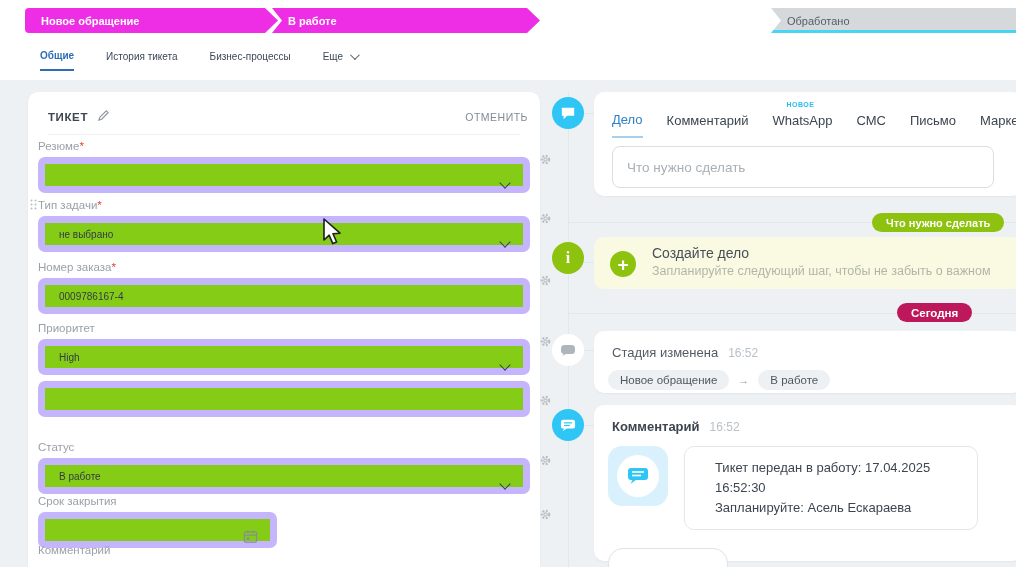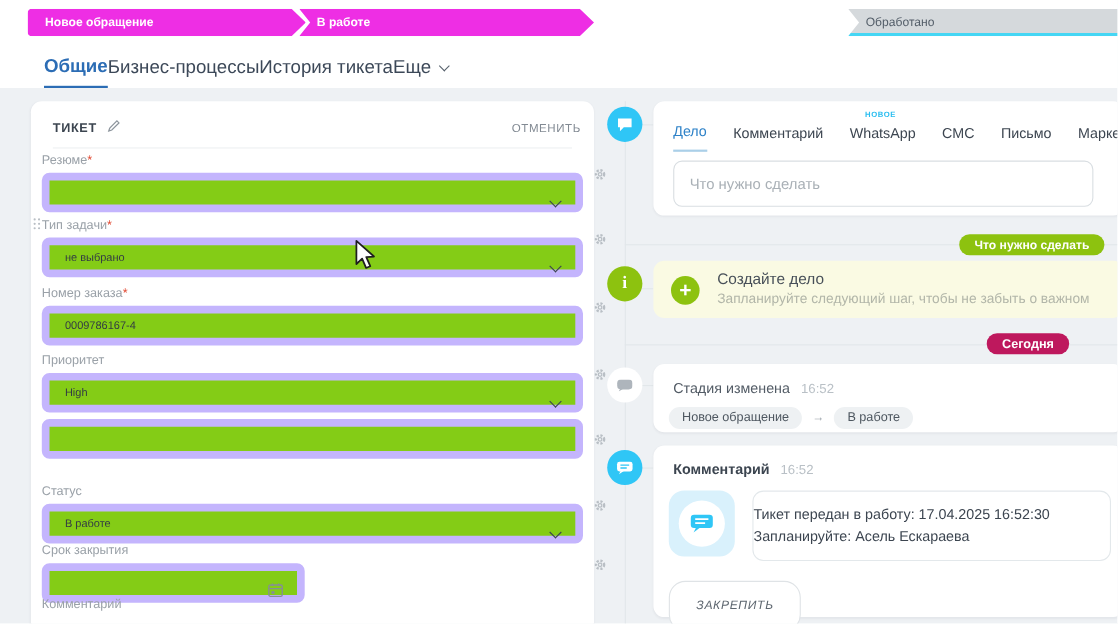--- a/index.html
+++ b/index.html
@@ -14,21 +14,21 @@
   .stage {
     position:absolute; top:0; height:25px;
     display:flex; align-items:center;
     font-size:11px; padding-left:16px;
     clip-path:polygon(0 0, calc(100% - 13px) 0, 100% 50%, calc(100% - 13px) 100%, 0 100%, 10px 50%);
   }
   .stage.first { clip-path:polygon(0 0, calc(100% - 13px) 0, 100% 50%, calc(100% - 13px) 100%, 0 100%); border-radius:4px 0 0 4px; }
   .stage.active { color:#fff; font-weight:bold; }
   .stage.pending { color:#535d68; }
   
-  .tabs { position:absolute; left:40px; top:50px; display:flex; font-size:17px; color:#3c4858; }
+  .tabs { position:absolute; left:40px; top:50px; display:flex; gap:32px; font-size:10px; color:#3c4858; }
   .tab { padding-bottom:8px; cursor:pointer; display:flex; align-items:center; gap:7px; }
   .tab.active { color:#2c6db5; font-weight:bold; border-bottom:2px solid #2c6db5; }
   .chev { width:7px; height:7px; border-right:1.6px solid #55606b; border-bottom:1.6px solid #55606b; transform:rotate(45deg) translateY(-2px); display:inline-block; }
   
   .content-bg { position:absolute; left:0; top:80px; width:1016px; height:487px; background:#eef1f4; }
   
   .form-card {
     position:absolute; left:28px; top:92px; width:512px; height:500px;
     background:#fff; border-radius:10px; box-shadow:0 1px 2px rgba(60,70,90,.08);
   }
@@ -74,21 +74,21 @@
   .ev-head { display:flex; align-items:baseline; gap:10px; padding:14px 0 0 18px; font-size:13px; }
   .ev-title { color:#525b65; }
   .ev-title.bold { font-weight:bold; color:#3c4550; }
   .ev-time { font-size:12px; color:#b9c0c6; }
   .pills { display:flex; align-items:center; gap:9px; padding:10px 0 0 14px; }
   .spill { background:#eef1f3; border-radius:11px; padding:4px 12px; font-size:11.5px; color:#4e5760; }
   .pill-arrow { color:#9aa2aa; font-size:11px; }
   .cmt-row { display:flex; gap:16px; padding:12px 0 0 14px; }
   .cmt-avatar { width:60px; height:60px; border-radius:14px; background:#d9f1fc; display:flex; align-items:center; justify-content:center; flex:none; }
   .cmt-avatar .wcirc { width:42px; height:42px; border-radius:50%; background:#fff; display:flex; align-items:center; justify-content:center; }
-  .cmt-bubble { border:1px solid #e3e8eb; border-radius:10px; padding:11px 0; width:326px; font-size:13px; color:#3c4550; line-height:1.55; }
+  .cmt-bubble { border:1px solid #e3e8eb; border-radius:10px; padding:11px 30px; width:294px; font-size:13px; color:#3c4550; line-height:1.55; }
   .pin-btn { margin:18px 0 0 14px; display:inline-block; border:1px solid #dfe3e6; border-radius:15px; background:#fff; padding:16px 24px; font-size:11px; letter-spacing:.6px; color:#5d666f; cursor:pointer;font-style:italic; }
   .cursor { position:absolute; left:322px; top:218px; z-index:50; }
 </style>
 </head>
 <body>
 
 <div id="app">
 
   <div class="stagebar">
     <div class="stage first active" style="left:0;width:253px;background:#ee2ee4;">
@@ -100,24 +100,24 @@
     <div class="stage pending" style="left:746px;width:270px;background:linear-gradient(to bottom,#d5d9dc calc(100% - 3px),#45d6f4 calc(100% - 3px));">
       <span>Обработано</span>
     </div>
   </div>
 
   <div class="tabs">
     <div class="tab active">
         <span>Общие</span>
       </div>
     <div class="tab">
+        <span>История тикета</span>
+      </div>
+    <div class="tab">
         <span>Бизнес-процессы</span>
-      </div>
-    <div class="tab">
-        <span>История тикета</span>
       </div>
     <div class="tab">
         <span>Еще</span>
         <span class="chev"></span>
       </div>
   </div>
 
   <div class="content-bg"></div>
 
   <div class="form-card">

